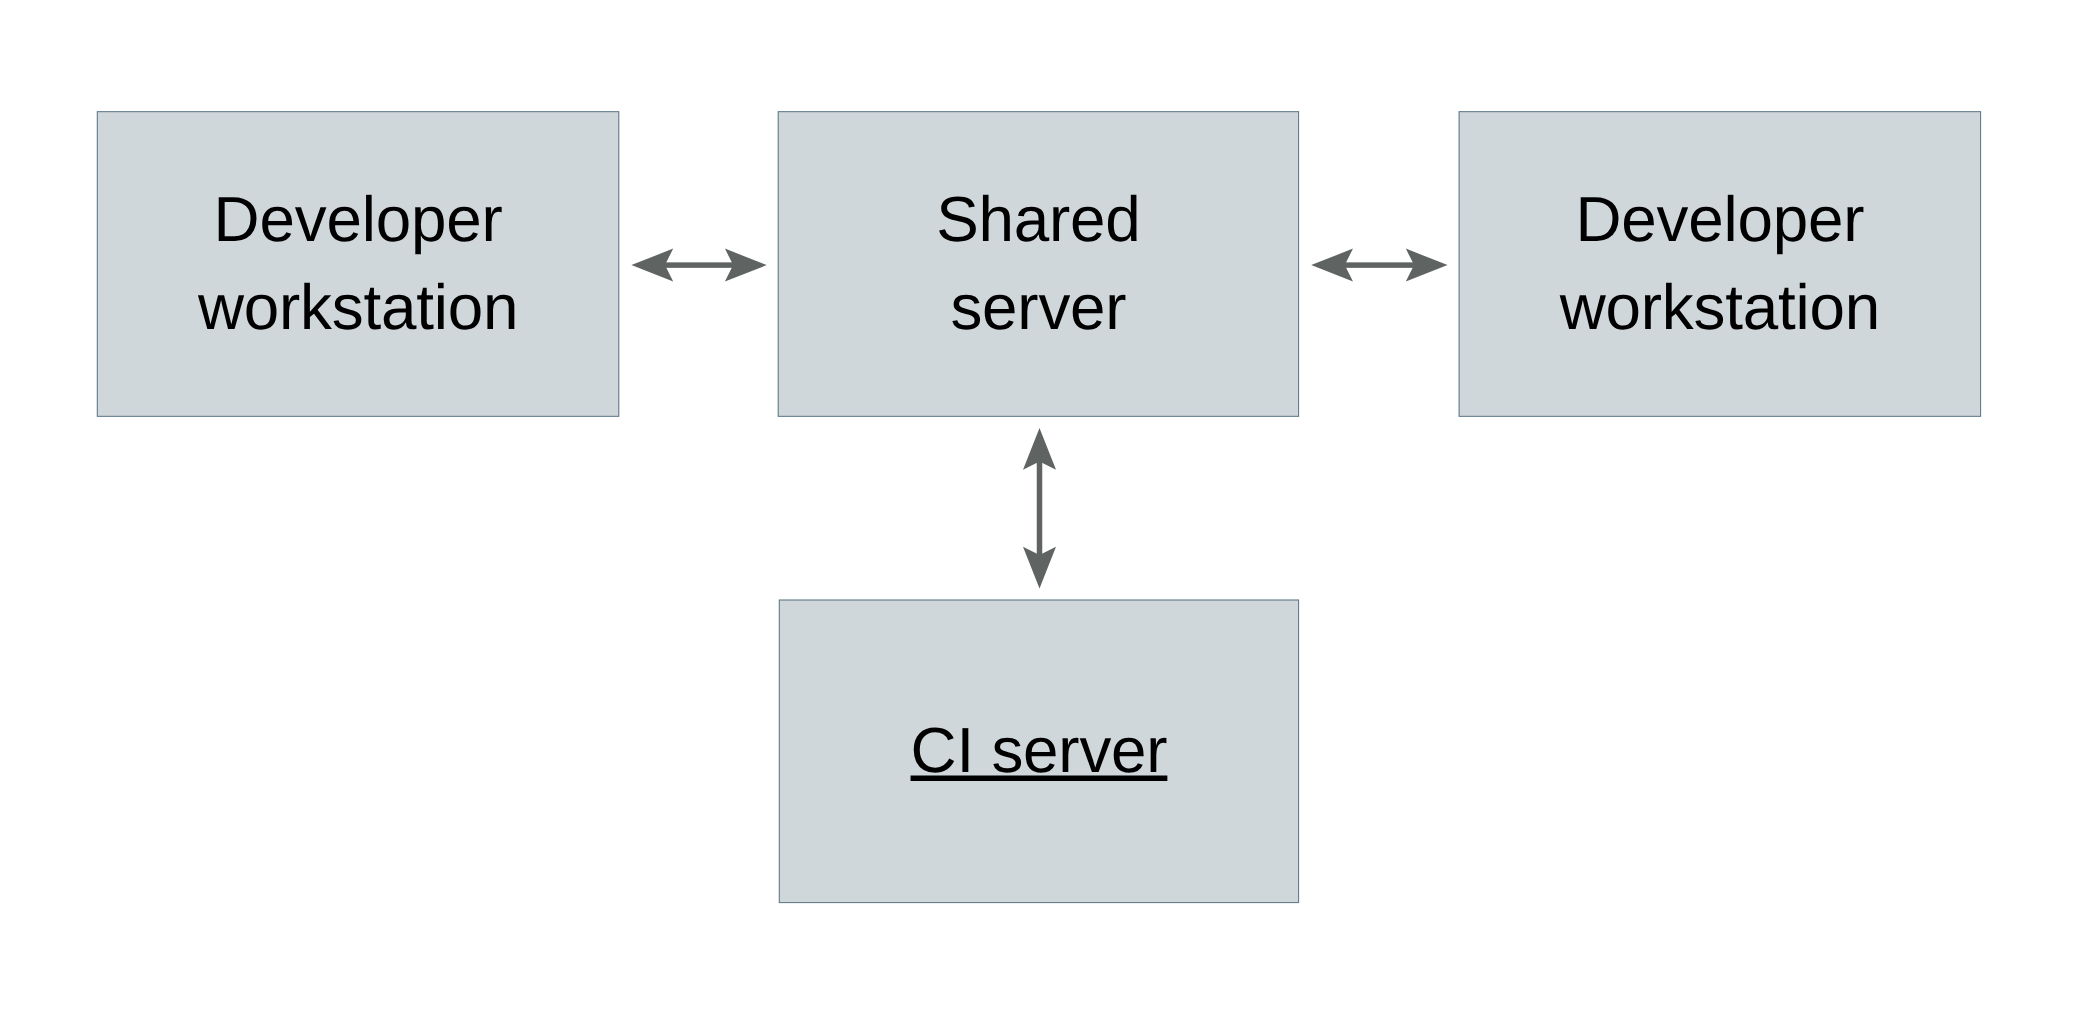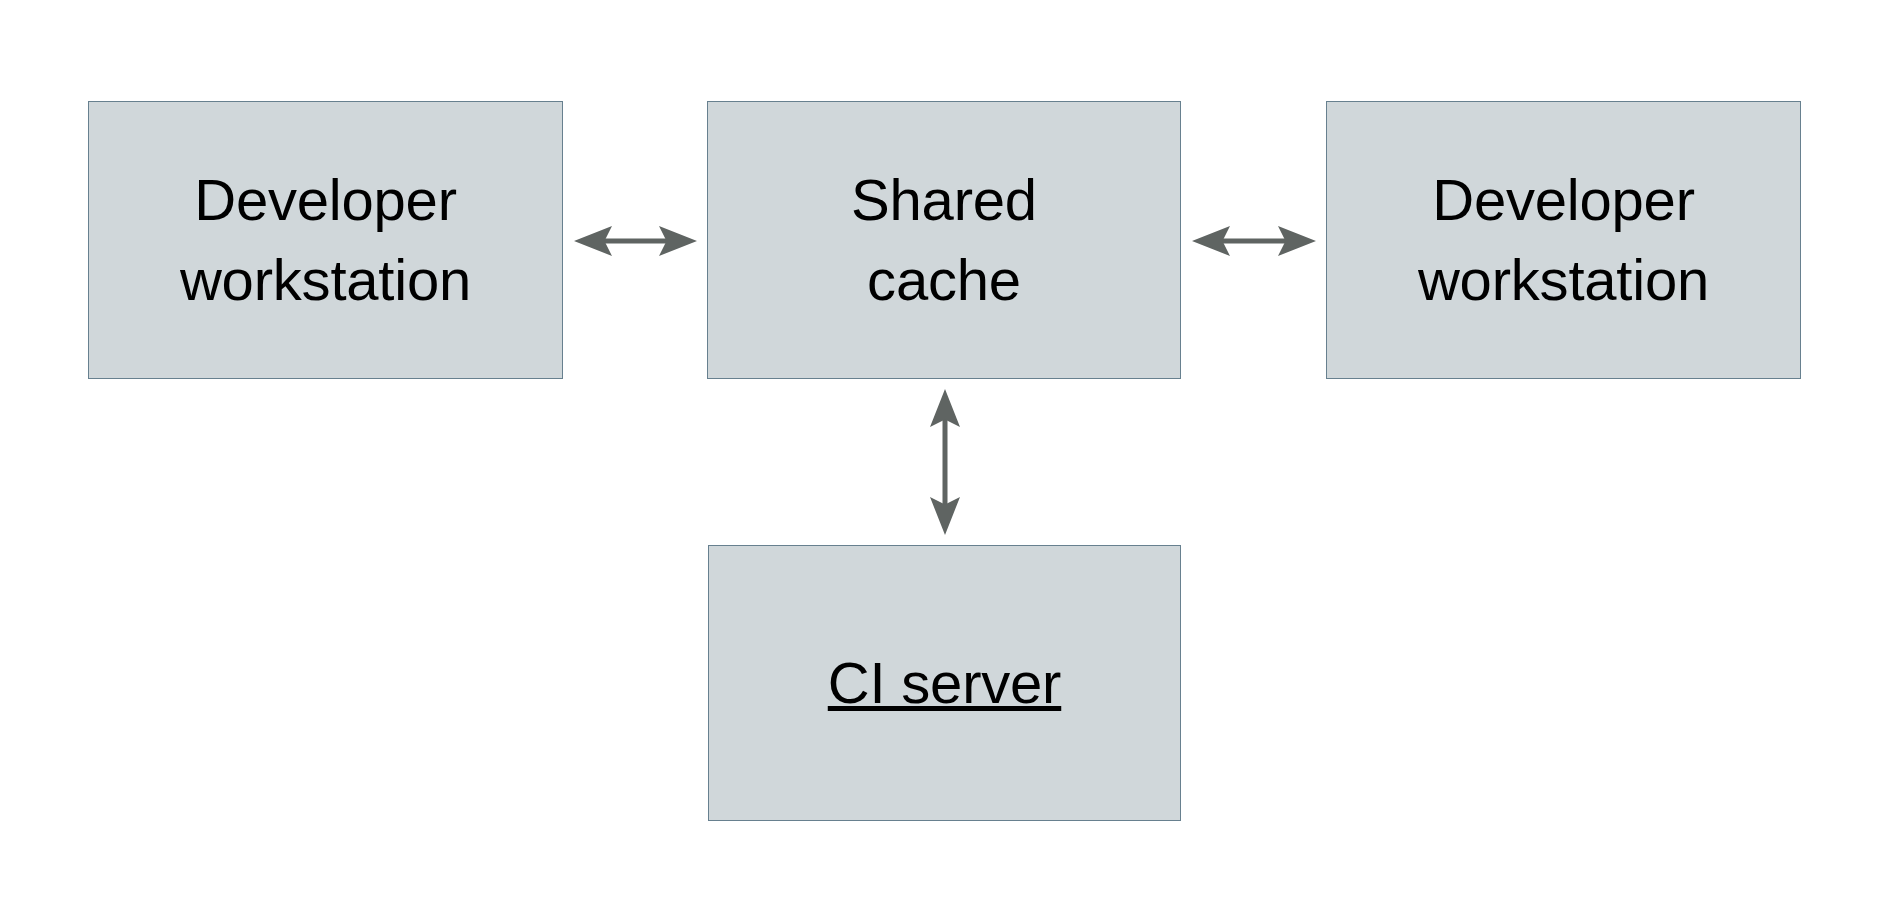--- a/index.html
+++ b/index.html
@@ -59,21 +59,21 @@
 
 <div id="canvas">
 
   <div class="node" id="node-dev-left">
     <span class="node-label">Developer
 workstation</span>
   </div>
 
   <div class="node" id="node-shared">
     <span class="node-label">Shared
-cache</span>
+server</span>
   </div>
 
   <div class="node" id="node-dev-right">
     <span class="node-label">Developer
 workstation</span>
   </div>
 
   <div class="node" id="node-ci">
     <span class="node-label">CI server</span>
   </div>

